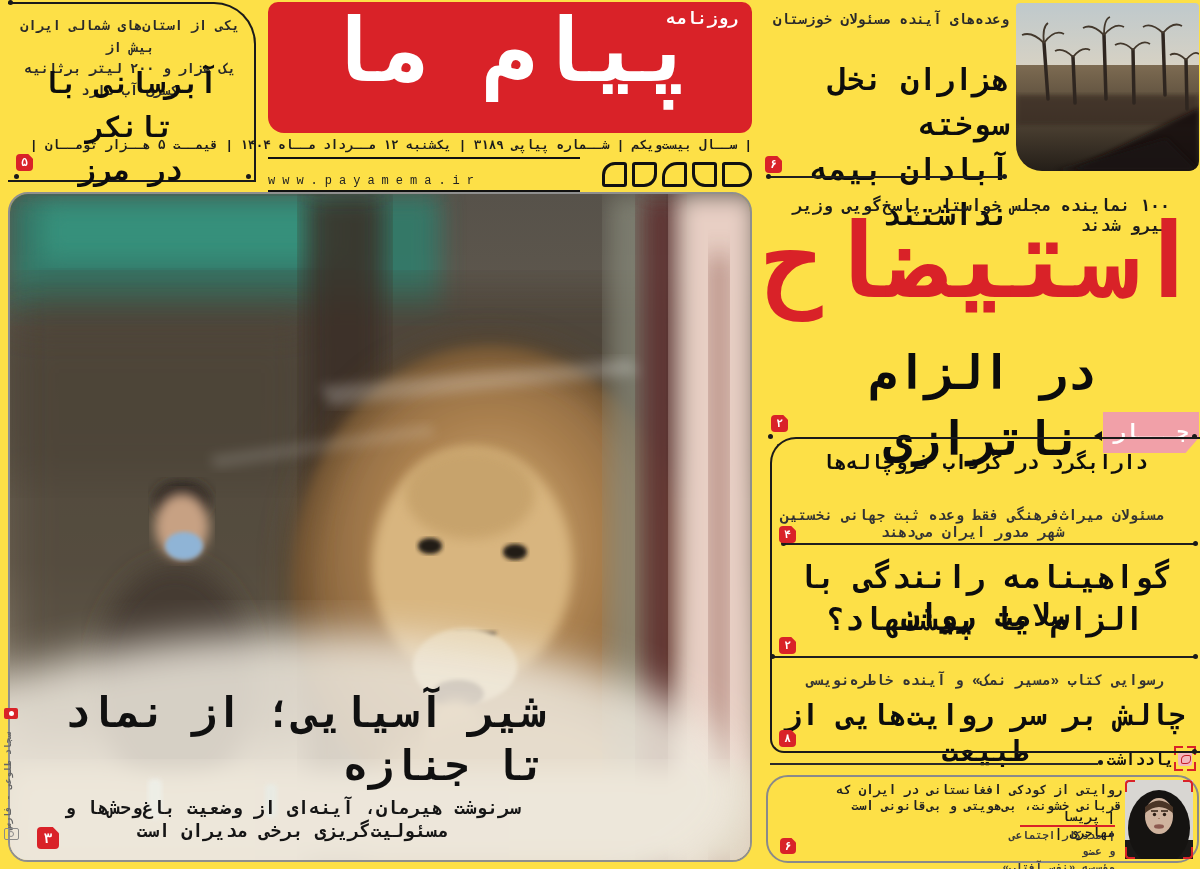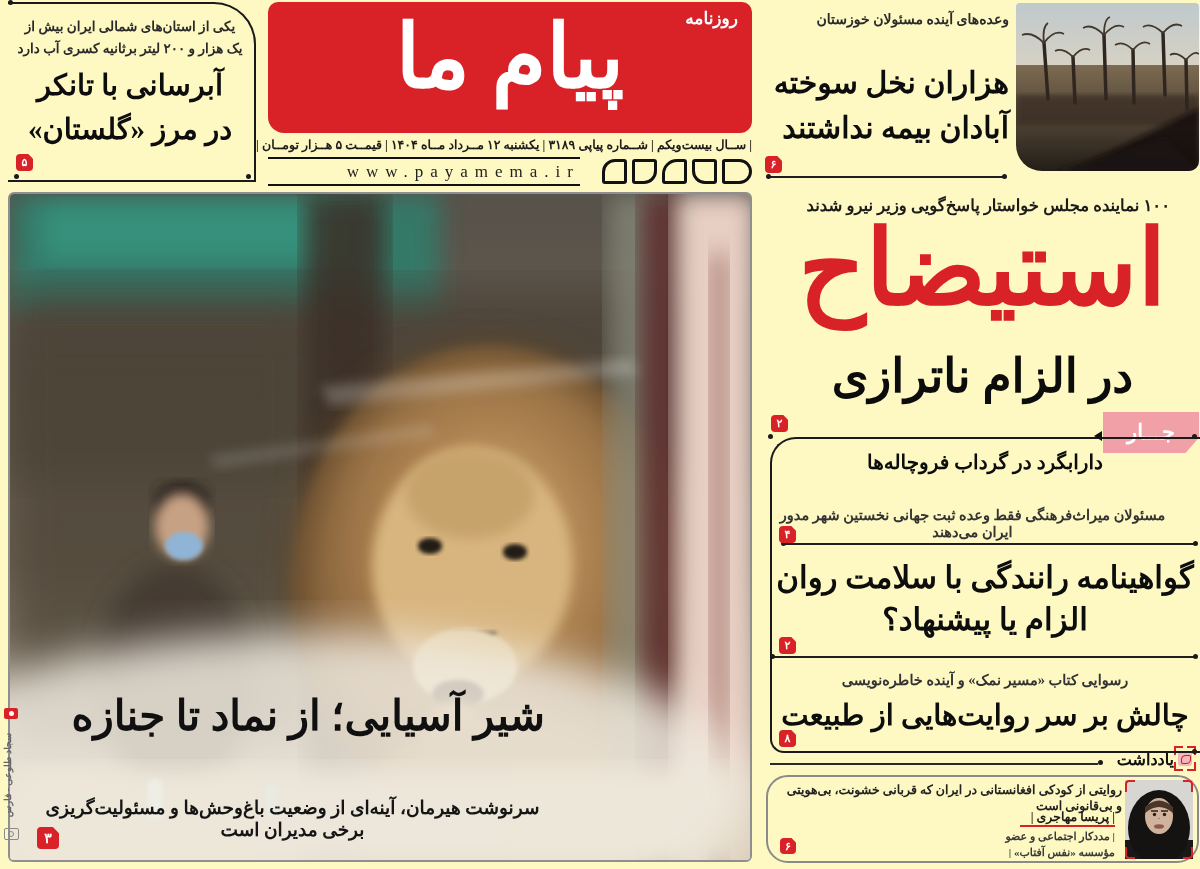--- a/index.html
+++ b/index.html
@@ -1,17 +1,17 @@
 <!DOCTYPE html>
 <html lang="fa"><head>
 <meta charset="utf-8">
 <style>
   html,body{margin:0;padding:0;background:#e9e9e9;}
-  .page{position:relative;width:1200px;height:869px;background:#fef9c3;overflow:hidden;
-        font-family:Liberation Serif, serif;}
+  .page{position:relative;width:1200px;height:869px;background:#fde047;overflow:hidden;
+        font-family:Liberation Mono, monospace;}
   .fa{direction:rtl;}
   .dot{position:absolute;width:5px;height:5px;background:#1a1a1a;border-radius:50%;z-index:6;}
   .sep{position:absolute;height:2px;background:#1f1f1f;z-index:5;}
   .badge{position:absolute;width:17px;height:17px;background:#d92228;color:#fff;font-size:11px;
          font-weight:bold;display:flex;align-items:center;justify-content:center;border-radius:4px;
          clip-path:polygon(0 0,72% 0,100% 28%,100% 100%,0 100%);z-index:8;}
   
   .water-frame{position:absolute;left:8px;top:2px;width:246px;height:176px;
                border-top:2px solid #1a1a1a;border-right:2px solid #1a1a1a;border-bottom:2px solid #1a1a1a;
                border-radius:0 42px 0 0;}
@@ -22,38 +22,38 @@
   
   .logo-box{position:absolute;left:268px;top:2px;width:484px;height:131px;background:#d92228;
             border-radius:10px 10px 12px 16px;z-index:2;}
   .logo-kind{position:absolute;top:6px;right:14px;color:#fff;font-size:17px;font-weight:bold;margin-left:12px;}
   .logo-script{position:absolute;top:8px;left:0;width:100%;text-align:center;color:#fff;
                font-size:88px;font-weight:900;line-height:1.1;letter-spacing:1px;}
   .info-line{position:absolute;left:268px;top:137px;width:484px;text-align:center;font-size:12.5px;
              font-weight:700;color:#1c1c1c;white-space:nowrap;}
   .www-row{position:absolute;left:268px;top:157px;width:484px;display:flex;gap:10px;direction:ltr;}
   .www-box{width:312px;border-top:2.5px solid #111;border-bottom:2.5px solid #111;
-           text-align:right;font-size:17px;letter-spacing:7px;font-weight:500;color:#222;padding:3px 0 2px;}
+           text-align:left;font-size:12px;letter-spacing:7px;font-weight:500;color:#222;padding:15px 0 2px;}
   .mark-shapes{flex:1;display:flex;gap:5px;align-items:center;justify-content:flex-end;}
   .mark-shapes i{display:block;width:25px;height:25px;border:3px solid #111;box-sizing:border-box;}
   .mark-shapes i:nth-child(1){border-radius:13px 3px 3px 3px;}
   .mark-shapes i:nth-child(2){border-radius:3px 3px 13px 3px;}
   .mark-shapes i:nth-child(3){border-radius:15px 3px 3px 3px;}
   .mark-shapes i:nth-child(4){border-radius:3px 3px 3px 13px;}
   .mark-shapes i:nth-child(5){width:30px;border-radius:3px 14px 14px 3px;}
   
   .palms-kicker{position:absolute;left:765px;top:8px;width:244px;text-align:right;
                 font-size:14px;font-weight:600;color:#2a2a2a;line-height:1.75;}
   .palms-title{position:absolute;left:765px;top:60px;width:244px;text-align:right;
                font-size:30px;font-weight:800;color:#0d0d0d;line-height:1.5;}
   .palms-photo{position:absolute;left:1016px;top:3px;width:183px;height:168px;overflow:hidden;
                border-radius:4px 4px 10px 26px;}
   
   .lion-card{position:absolute;left:8px;top:192px;width:744px;height:670px;border:2px solid #8f8f8f;
-             border-radius:6px;overflow:hidden;box-sizing:border-box;}
+             border-radius:20px;overflow:hidden;box-sizing:border-box;}
   .lion-title{position:absolute;left:30px;top:496px;width:505px;text-align:right;font-size:42px;
               font-weight:800;color:#101010;line-height:1.25;z-index:4;}
   .lion-dek{position:absolute;left:30px;top:603px;width:505px;text-align:center;font-size:18.5px;
             font-weight:700;color:#151515;z-index:4;}
   .lion-badge{width:22px;height:22px;font-size:14px;left:27px;top:633px;}
   .credit-strip{position:absolute;left:2px;top:818px;width:86px;height:13px;
                 transform:rotate(-90deg);transform-origin:left top;font-size:9.5px;color:#666;
                 font-weight:600;text-align:center;white-space:nowrap;z-index:9;}
   .cam-red{position:absolute;left:4px;top:708px;width:14px;height:11px;background:#d92228;border-radius:2px;z-index:9;}
   .cam-red::after{content:"";position:absolute;left:4.5px;top:3px;width:5px;height:5px;background:#fff;border-radius:50%;}

